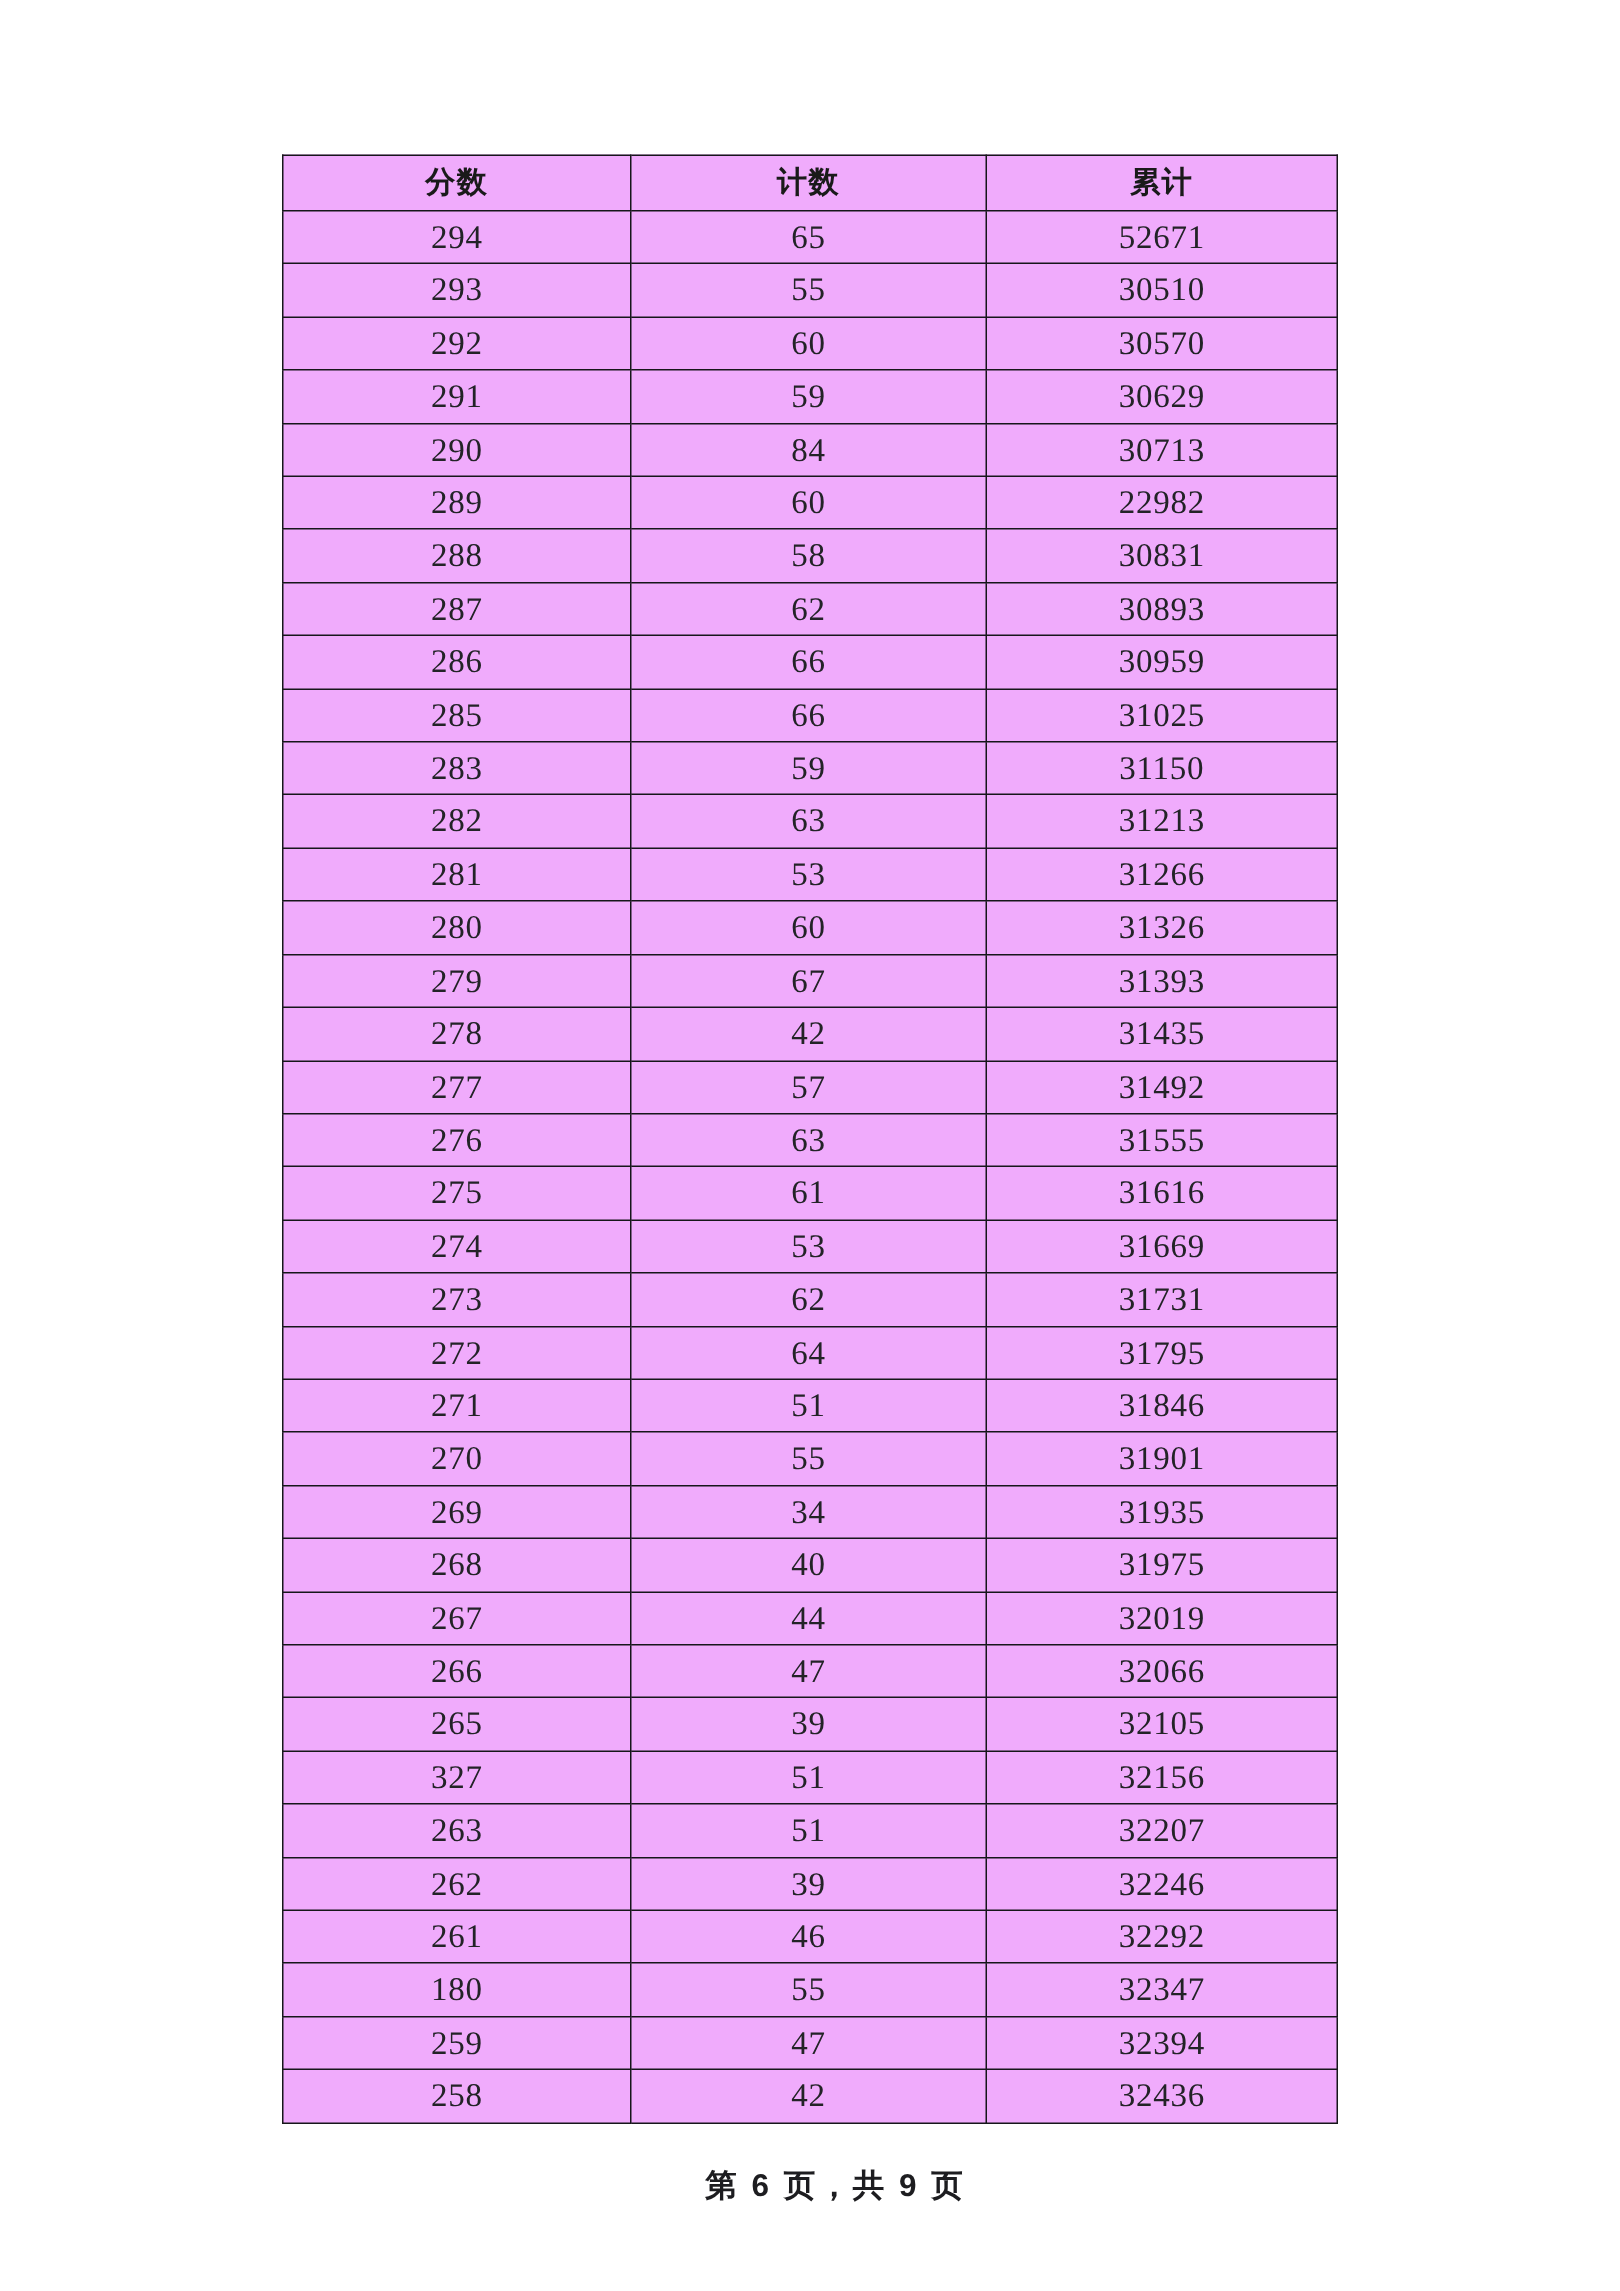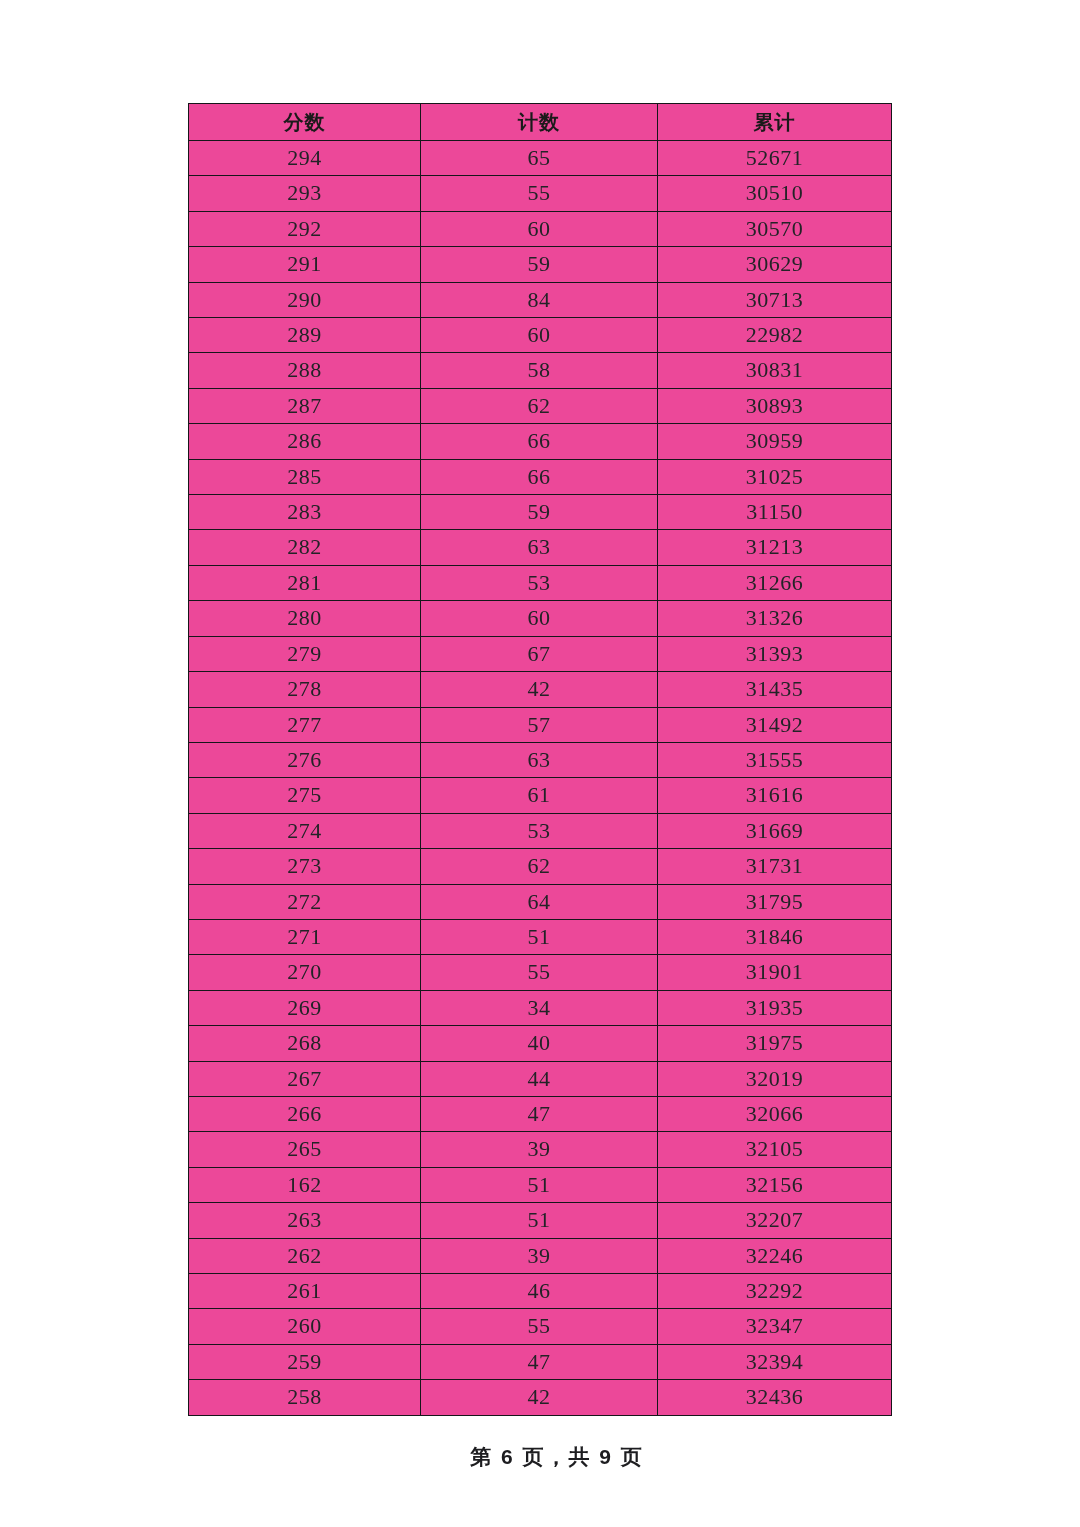--- a/index.html
+++ b/index.html
@@ -30,21 +30,21 @@
     position: absolute;
     left: 188px;
     top: 103px;
     width: 703px;
   }
 
   table.score-table {
     border-collapse: collapse;
     width: 703px;
     table-layout: fixed;
-    background: #ec4899;
+    background: #f0abfc;
   }
 
   table.score-table col.c-score  { width: 232px; }
   table.score-table col.c-count  { width: 237px; }
   table.score-table col.c-cum    { width: 234px; }
 
   table.score-table th,
   table.score-table td {
     border: 1.6px solid #16161a;
     text-align: center;
@@ -245,41 +245,41 @@
             <td>266</td>
             <td>47</td>
             <td>32066</td>
           </tr>
           <tr>
             <td>265</td>
             <td>39</td>
             <td>32105</td>
           </tr>
           <tr>
-            <td>162</td>
+            <td>327</td>
             <td>51</td>
             <td>32156</td>
           </tr>
           <tr>
             <td>263</td>
             <td>51</td>
             <td>32207</td>
           </tr>
           <tr>
             <td>262</td>
             <td>39</td>
             <td>32246</td>
           </tr>
           <tr>
             <td>261</td>
             <td>46</td>
             <td>32292</td>
           </tr>
           <tr>
-            <td>260</td>
+            <td>180</td>
             <td>55</td>
             <td>32347</td>
           </tr>
           <tr>
             <td>259</td>
             <td>47</td>
             <td>32394</td>
           </tr>
           <tr>
             <td>258</td>

